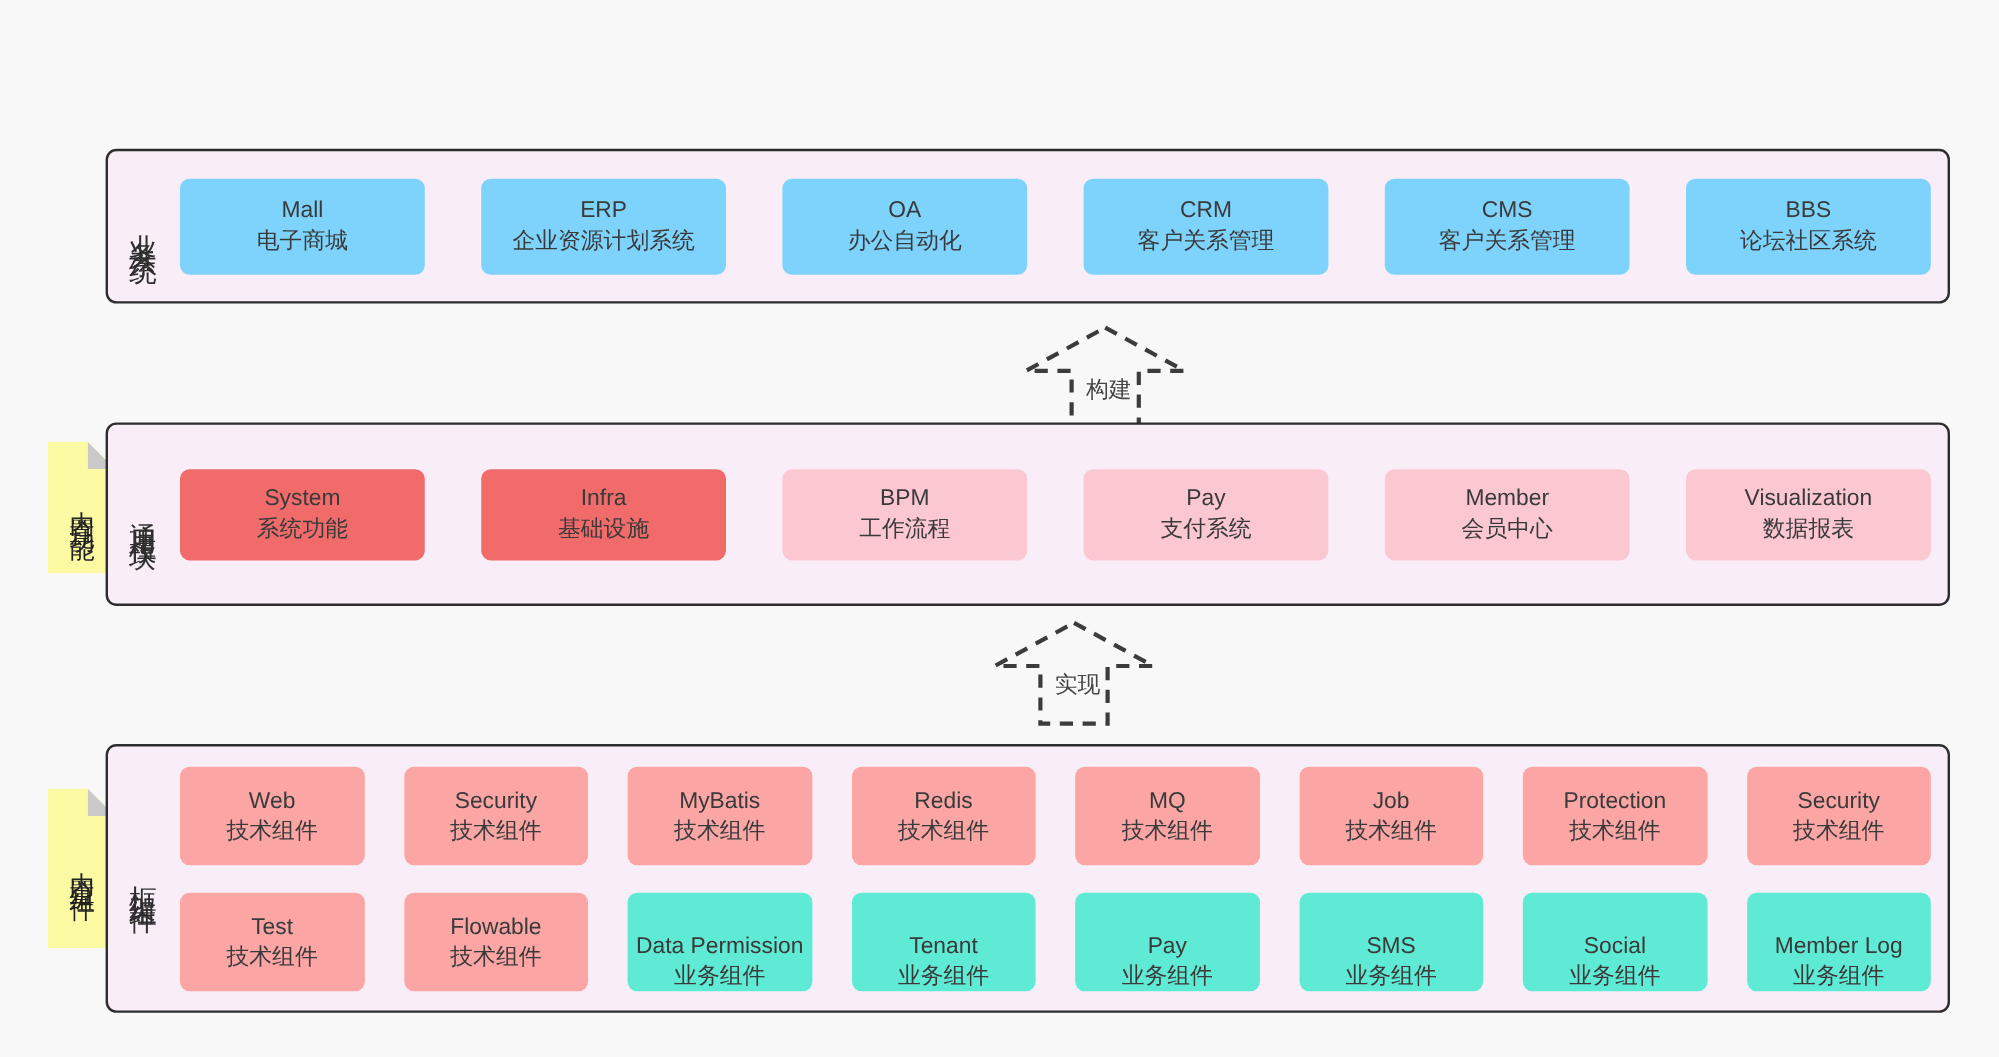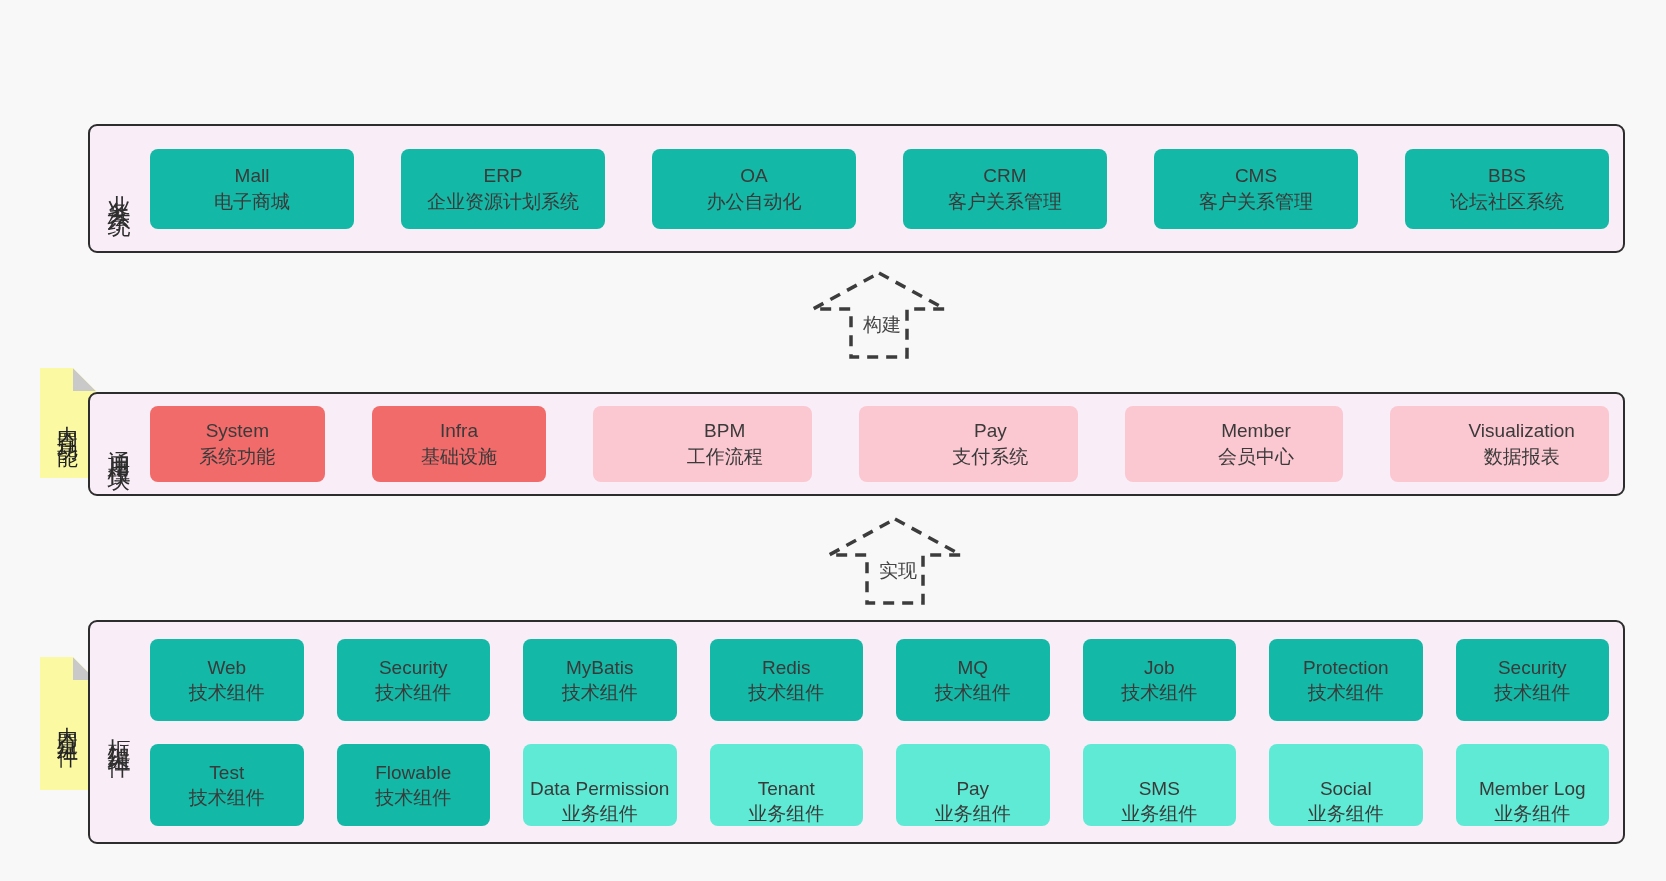--- a/index.html
+++ b/index.html
@@ -30,24 +30,24 @@
     display:flex;flex-direction:column;align-items:center;justify-content:center;
     text-align:center;font-size:19px;line-height:26px;color:#3a3a3a;
   }
   .panel-top .box{height:80px;}
   .panel-mid .box{height:76px;}
   .grid{
     flex:1;display:grid;grid-template-columns:repeat(8,1fr);
     gap:23px 33px;align-content:center;padding:0 14px 0 2px;
   }
   .grid .box{height:82px;line-height:25px;}
-  .blue{background:#14b8a6;}
+  .blue{background:#7dd3fc;}
   .red{background:#f16b6b;}
-  .pink{background:#fbc7d0;padding-left:44px;}
-  .gdark{background:#14b8a6;text-align:right;}
+  .pink{background:#fbc7d0;}
+  .gdark{background:#fca5a5;text-align:right;}
   .glight{background:#5eead4;justify-content:flex-end;}
   .note{
     position:absolute;left:40px;width:56px;background:#fbf9a2;z-index:0;
     clip-path:polygon(0 0,calc(100% - 23px) 0,100% 23px,100% 100%,0 100%);
     display:flex;align-items:center;justify-content:center;
   }
   .note .fold{
     position:absolute;top:0;right:0;width:23px;height:23px;
     background:#c9c9c9;clip-path:polygon(0 0,100% 100%,0 100%);
   }
@@ -88,33 +88,33 @@
       <div>CMS</div>
       <div>客户关系管理</div>
     </div>
     <div class="box blue">
       <div>BBS</div>
       <div>论坛社区系统</div>
     </div>
   </div>
 </div>
 
-<div class="arrow" style="left:810px;top:270px;">
+<div class="arrow" style="left:852px;top:270px;">
   <svg width="138" height="90" viewBox="0 0 138 90">
     <polygon points="69,3 135,39 97,39 97,87 41,87 41,39 3,39" fill="none" stroke="#3c3c3c" stroke-width="3.5" stroke-dasharray="11,8"></polygon>
   </svg>
   <div class="arrow-label">构建</div>
 </div>
 
 <div class="note" style="top:368px;height:110px;">
   <div class="fold"></div>
   <div class="vtext">内置功能</div>
 </div>
 
-<div class="panel panel-mid" style="top:392px;height:104px;">
+<div class="panel panel-mid" style="top:352px;height:153px;">
   <div class="panel-label">
     <div class="vtext">通用模块</div>
   </div>
   <div class="boxes">
     <div class="box red">
       <div>System</div>
       <div>系统功能</div>
     </div>
     <div class="box red">
       <div>Infra</div>

